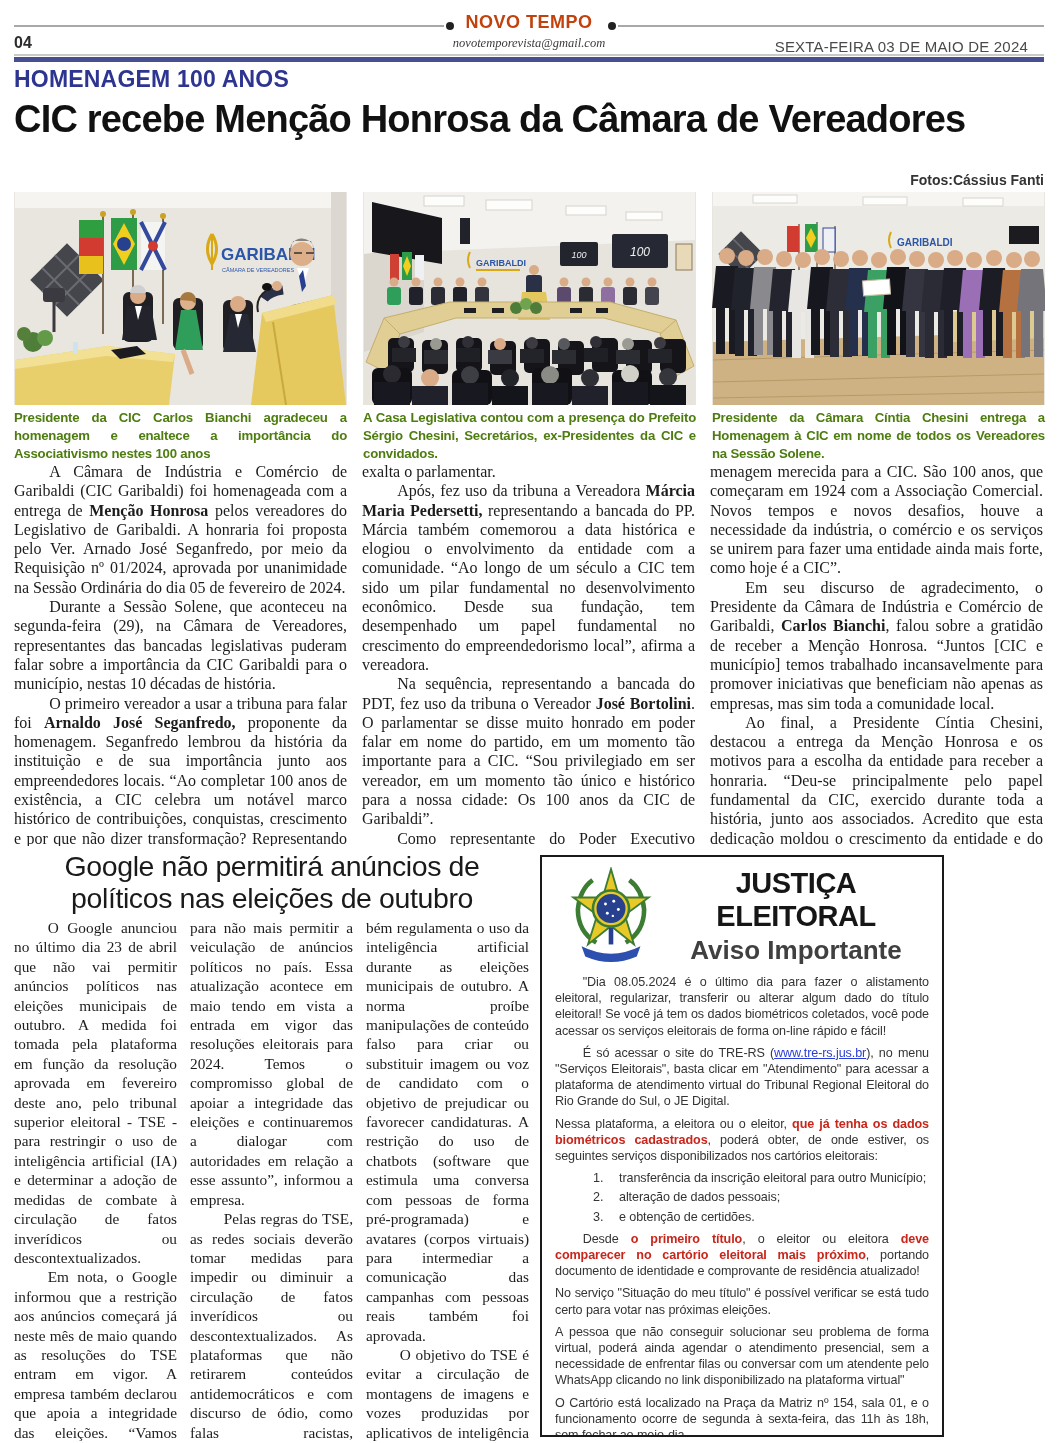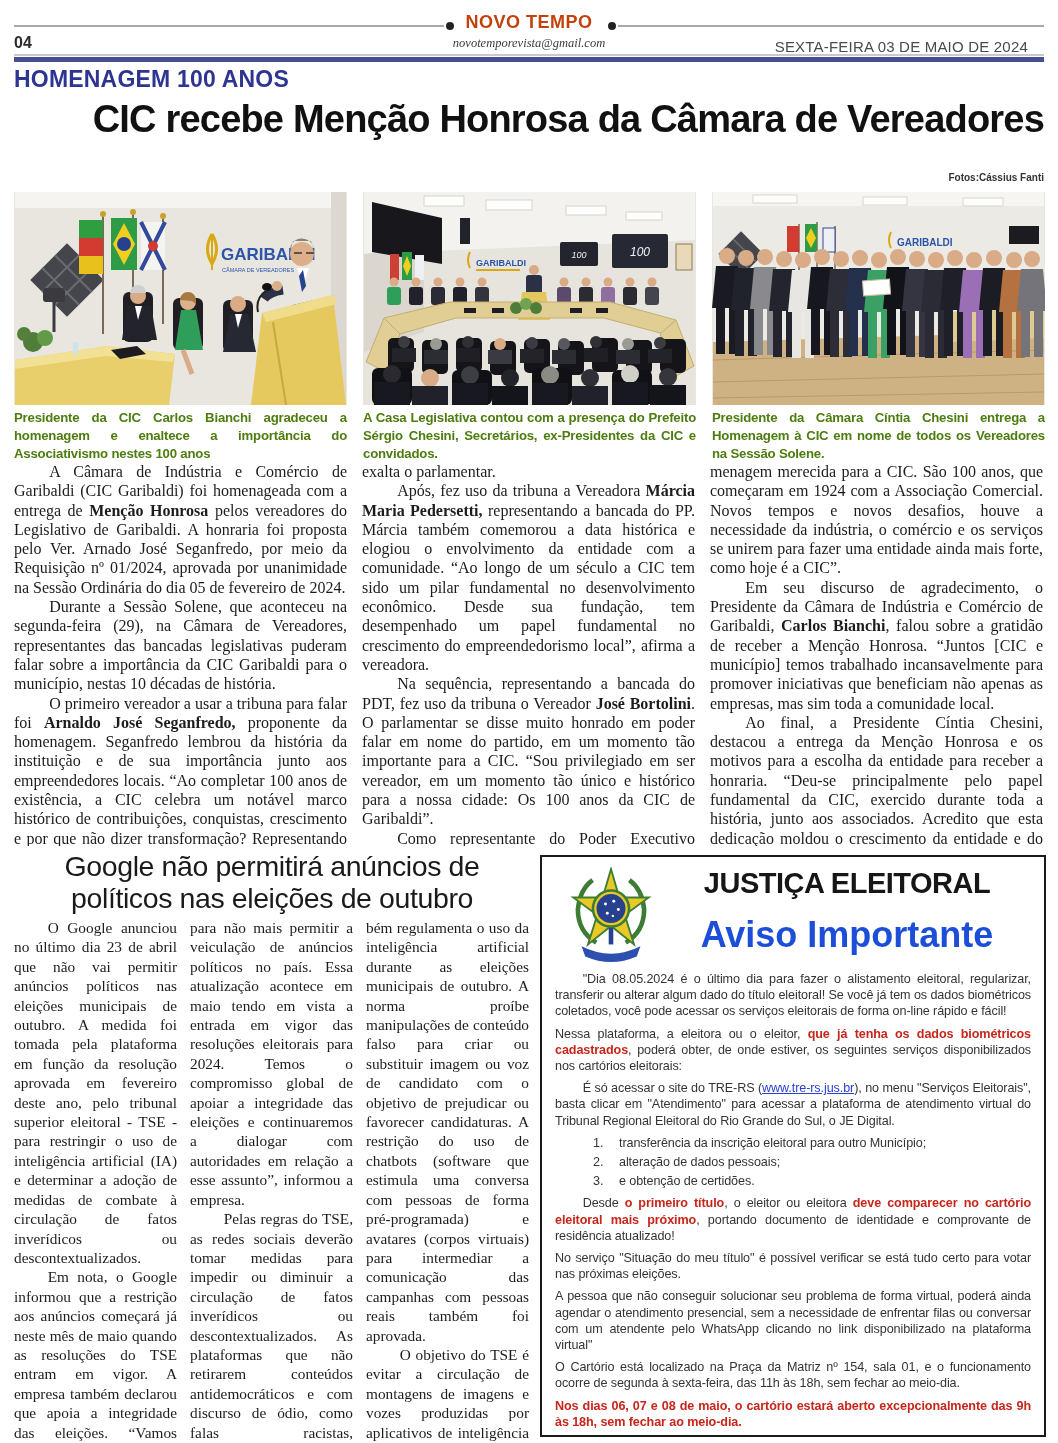--- a/index.html
+++ b/index.html
@@ -19,26 +19,26 @@
               font-family:"Liberation Serif","DejaVu Serif",serif;font-style:italic;
               font-size:12.5px;color:#3c3c3c;}
   .page-number{position:absolute;top:34px;left:14px;font-size:16px;font-weight:bold;color:#2c2c2c;}
   .page-date{position:absolute;top:38px;right:30px;font-size:15px;color:#4a4a4a;letter-spacing:.2px;text-align:right;}
   .double-rule{position:absolute;top:54px;left:14px;right:14px;height:8px;
                background:linear-gradient(#c9c9c9 0 2px,#ffffff 2px 3.5px,#474f92 3.5px 8px);}
 
   
   .kicker{position:absolute;top:66px;left:14px;font-size:23px;font-weight:800;
           letter-spacing:.2px;color:#2e3591;}
-  .headline{position:absolute;top:98px;left:14px;right:14px;text-align:right;
+  .headline{position:absolute;top:98px;left:14px;right:14px;text-align:left;
             font-size:38px;font-weight:bold;letter-spacing:-.8px;color:#111;}
   .subheadline{position:absolute;top:148px;left:14px;right:14px;text-align:center;
                font-family:"Liberation Serif","DejaVu Serif",serif;font-style:italic;
                font-size:25px;color:#1f1f1f;}
-  .photo-credit{position:absolute;top:172px;right:14px;font-size:10px;font-weight:bold;color:#333;}
+  .photo-credit{position:absolute;top:172px;right:14px;font-size:14px;font-weight:bold;color:#333;}
 
   
   .photo-row{position:absolute;top:192px;left:14px;right:14px;display:flex;gap:16px;}
   .photo-fig{margin:0;width:333px;flex:0 0 auto;}
   .photo-box{width:333px;height:213px;overflow:hidden;background:#e9e6e0;}
   .photo-box svg{display:block;width:100%;height:100%;}
   .photo-cap{margin-top:4px;font-size:13.2px;font-weight:bold;line-height:1.38;
              letter-spacing:-.2px;text-align:justify;color:#4d7c0f;}
 
   
@@ -51,28 +51,28 @@
   .seg-rb{font-weight:bold;color:#c8251b;}
   .seg-link{color:#2b3fd4;text-decoration:underline;}
 
   
   .g-title{position:absolute;top:850px;left:14px;width:516px;text-align:center;
            font-size:28.5px;line-height:32px;letter-spacing:-.4px;color:#1a1a1a;}
   .g-cols{position:absolute;top:918px;left:14px;width:516px;display:flex;gap:13px;height:525px;overflow:hidden;}
   .g-col{width:163px;flex:0 0 auto;font-size:15.3px;line-height:19.4px;color:#1c1c1c;text-align:justify;}
 
   
-  .notice{position:absolute;top:855px;left:540px;width:506px;height:582px;box-sizing:border-box;
+  .notice{position:absolute;top:855px;left:540px;width:404px;height:582px;box-sizing:border-box;
           border:2px solid #1a1a1a;background:#fff;padding:8px 13px 12px;overflow:hidden;}
   .notice-head{display:flex;align-items:flex-start;}
   .coat{width:92px;height:96px;flex:0 0 auto;margin:2px 6px 0 10px;}
   .notice-head-text{flex:1;text-align:center;}
   .n-title{font-size:29px;font-weight:900;letter-spacing:-.5px;color:#161616;margin-top:2px;}
   .n-zone,.n-state{font-size:14.5px;font-weight:bold;color:#222;line-height:17px;}
-  .n-aviso{font-size:36px;font-weight:bold;color:#1d4ed8;margin-top:14px;}
+  .n-aviso{font-size:26px;font-weight:bold;color:#404040;margin-top:2px;}
   .notice-body{margin-top:8px;font-size:12.6px;line-height:16.2px;letter-spacing:-.1px;
                color:#343434;text-align:justify;}
   .notice-body .rp{margin:0 0 6px;}
   .nlist{margin:2px 0 6px 38px;}
   .nlist-row{display:flex;line-height:16.2px;margin-bottom:3px;}
   .nlist-n{width:26px;flex:0 0 auto;}
 </style>
 </head>
 <body>
 
@@ -441,22 +441,22 @@
         <path d="M18 86q32 16 64 0l-4 11q-28 12-56 0z" fill="#2d50b0"></path>
       </svg>
       <div class="notice-head-text">
         <div class="n-title">JUSTIÇA ELEITORAL</div>
         <div class="n-aviso">Aviso Importante</div>
       </div>
     </div>
     <div class="notice-body">
       <div>
           <p class="rp"><span>"Dia 08.05.2024 é o último dia para fazer o alistamento eleitoral, regularizar, transferir ou alterar algum dado do título eleitoral! Se você já tem os dados biométricos coletados, você pode acessar os serviços eleitorais de forma on-line rápido e fácil!</span></p>
+          <p class="rp"><span>É só acessar o site do TRE-RS (</span><span class="seg-link">www.tre-rs.jus.br</span><span>), no menu "Serviços Eleitorais", basta clicar em "Atendimento" para acessar a plataforma de atendimento virtual do Tribunal Regional Eleitoral do Rio Grande do Sul, o JE Digital.</span></p>
           <p class="rp noind"><span>Nessa plataforma, a eleitora ou o eleitor, </span><span class="seg-rb">que já tenha os dados biométricos cadastrados</span><span>, poderá obter, de onde estiver, os seguintes serviços disponibilizados nos cartórios eleitorais:</span></p>
-          <p class="rp"><span>É só acessar o site do TRE-RS (</span><span class="seg-link">www.tre-rs.jus.br</span><span>), no menu "Serviços Eleitorais", basta clicar em "Atendimento" para acessar a plataforma de atendimento virtual do Tribunal Regional Eleitoral do Rio Grande do Sul, o JE Digital.</span></p>
         </div>
       <div class="nlist">
         <div class="nlist-row">
           <span class="nlist-n">1.</span>
           <span>transferência da inscrição eleitoral para outro Município;</span>
         </div>
         <div class="nlist-row">
           <span class="nlist-n">2.</span>
           <span>alteração de dados pessoais;</span>
         </div>

